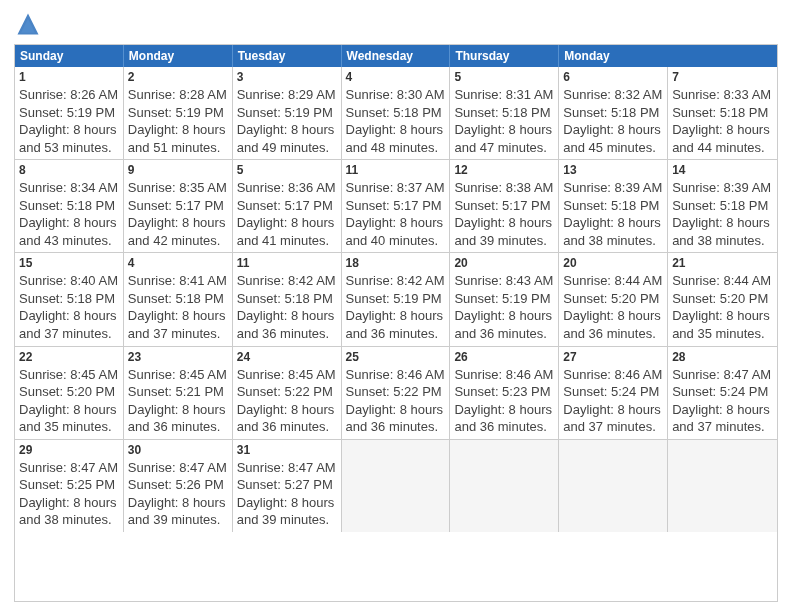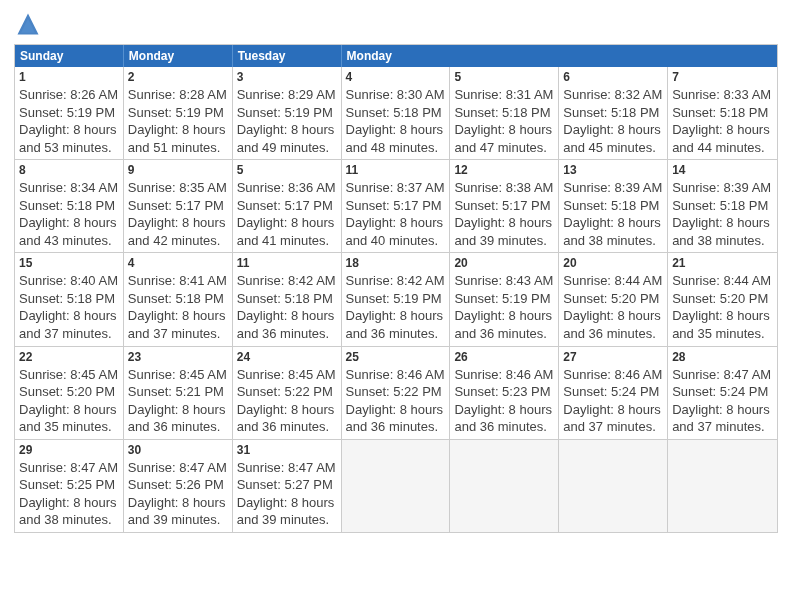--- a/index.html
+++ b/index.html
@@ -5,21 +5,21 @@
     * { margin: 0; padding: 0; box-sizing: border-box; }
     body {
       font-family: Arial, sans-serif;
       background: #fff;
       width: 792px;
       height: 612px;
       overflow: hidden;
     }
     .page {
       width: 792px;
-      height: 440px;
+      height: 612px;
       padding: 10px 14px 10px 14px;
       display: flex;
       flex-direction: column;
     }
     .header {
       display: flex;
       justify-content: space-between;
       align-items: flex-start;
       margin-bottom: 6px;
     }
@@ -144,20 +144,22 @@
       <div class="month-title"></div>
       <div class="subtitle"></div>
     </div>
   </div>
 
   <div class="calendar">
     <div class="cal-header">
     <div class="cal-header-cell">Sunday</div>
         <div class="cal-header-cell">Monday</div>
         <div class="cal-header-cell">Tuesday</div>
+        <div class="cal-header-cell">Wednesday</div>
+        <div class="cal-header-cell">Thursday</div>
         <div class="cal-header-cell">Monday</div>
       </div>
     <div class="cal-body">
     <div class="cal-row">
           <div class="cal-cell">
         <span class="day-num">1</span>
         <div class="cell-text">
           Sunrise: 8:26 AM<br>
           Sunset: 5:19 PM<br>
           Daylight: 8 hours and 53 minutes.

